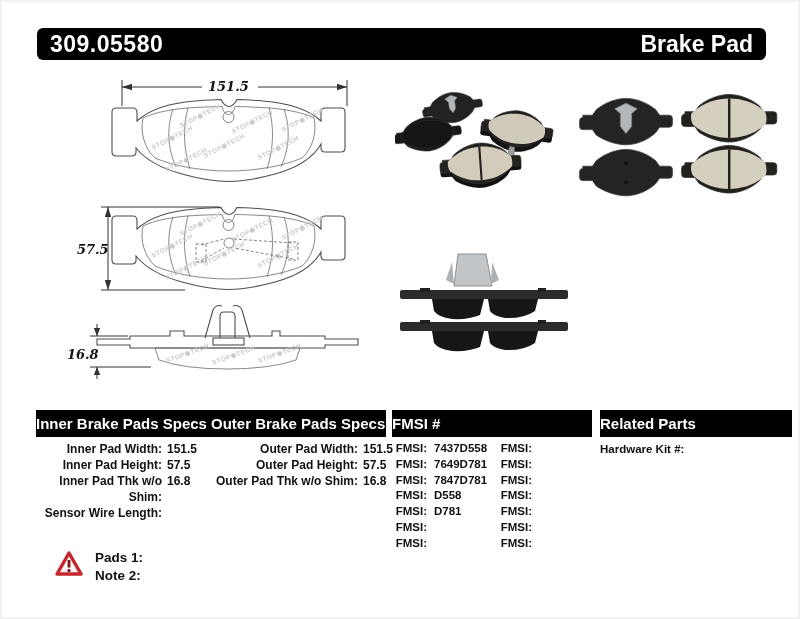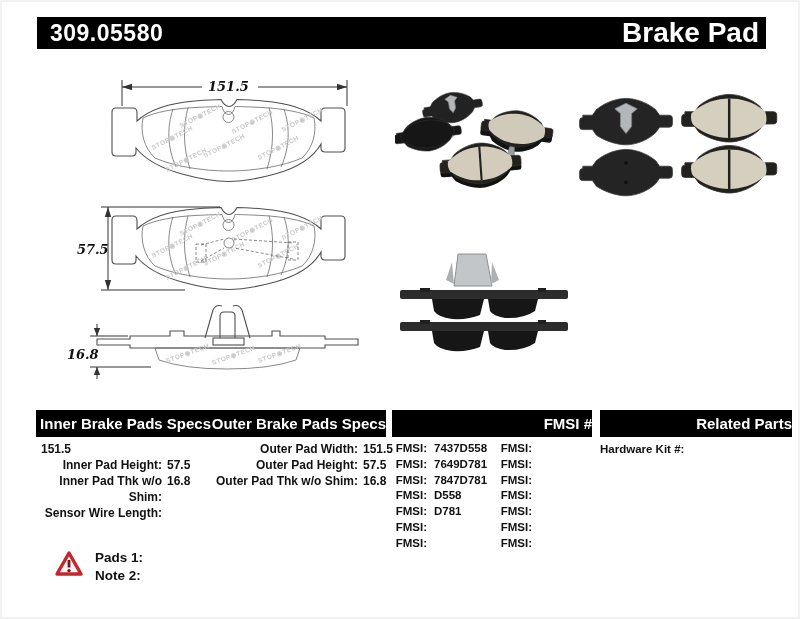--- a/index.html
+++ b/index.html
@@ -1,26 +1,26 @@
 <!DOCTYPE html>
 <html><head>
 <meta charset="utf-8">
 <style>
   html,body{margin:0;padding:0;background:#ffffff;}
   #page{position:relative;width:800px;height:619px;background:#ffffff;overflow:hidden;
         font-family:"Liberation Sans",sans-serif;box-shadow:inset 0 0 0 2px #f2f2f2;}
   
-  .topbar{position:absolute;left:37px;top:17px;width:729px;height:32px;background:#000;
-          color:#fff;display:flex;align-items:center;justify-content:space-between;}
+  .topbar{position:absolute;left:37px;top:28px;width:729px;height:32px;background:#000;
+          color:#fff;display:flex;align-items:center;justify-content:space-between;border-radius:6px;}
   .topbar .pn{font-size:23px;font-weight:bold;padding-left:13px;letter-spacing:.5px;}
-  .topbar .pt{font-size:28px;font-weight:bold;padding-right:7px;}
+  .topbar .pt{font-size:23px;font-weight:bold;padding-right:13px;}
   
   .bar{position:absolute;top:410px;height:27px;background:#000;color:#fff;display:flex;
        align-items:center;}
-  .bar span{flex:1;text-align:right;font-size:15px;font-weight:bold;}
+  .bar span{flex:1;text-align:left;font-size:15px;font-weight:bold;}
   #bar-specs{left:36px;width:350px;}
   #bar-fmsi{left:392px;width:200px;}
   #bar-related{left:600px;width:192px;}
   
   .speccol{position:absolute;top:441px;font-size:12px;font-weight:bold;color:#111;}
   .speccol .row{display:flex;line-height:16px;}
   #inner-specs{left:36px;width:180px;}
   #inner-specs .lab{width:126px;text-align:right;}
   #outer-specs{left:212px;width:186px;}
   #outer-specs .lab{width:146px;text-align:right;}
@@ -223,20 +223,21 @@
   </div>
   <div class="bar" id="bar-fmsi">
     <span>FMSI #</span>
   </div>
   <div class="bar" id="bar-related">
     <span>Related Parts</span>
   </div>
 
   <div class="speccol" id="inner-specs">
     <div class="row">
+      <span class="lab">Inner Pad Width:</span>
       <span class="val">151.5</span>
     </div>
     <div class="row">
       <span class="lab">Inner Pad Height:</span>
       <span class="val">57.5</span>
     </div>
     <div class="row">
       <span class="lab">Inner Pad Thk w/o Shim:</span>
       <span class="val">16.8</span>
     </div>

